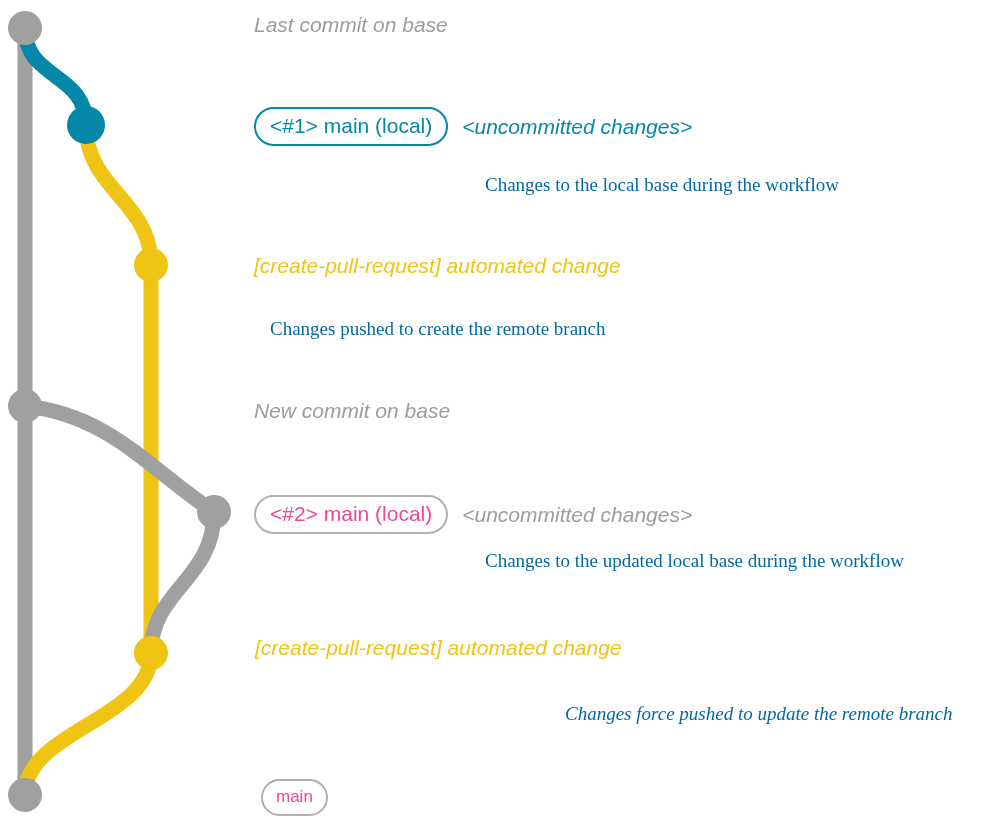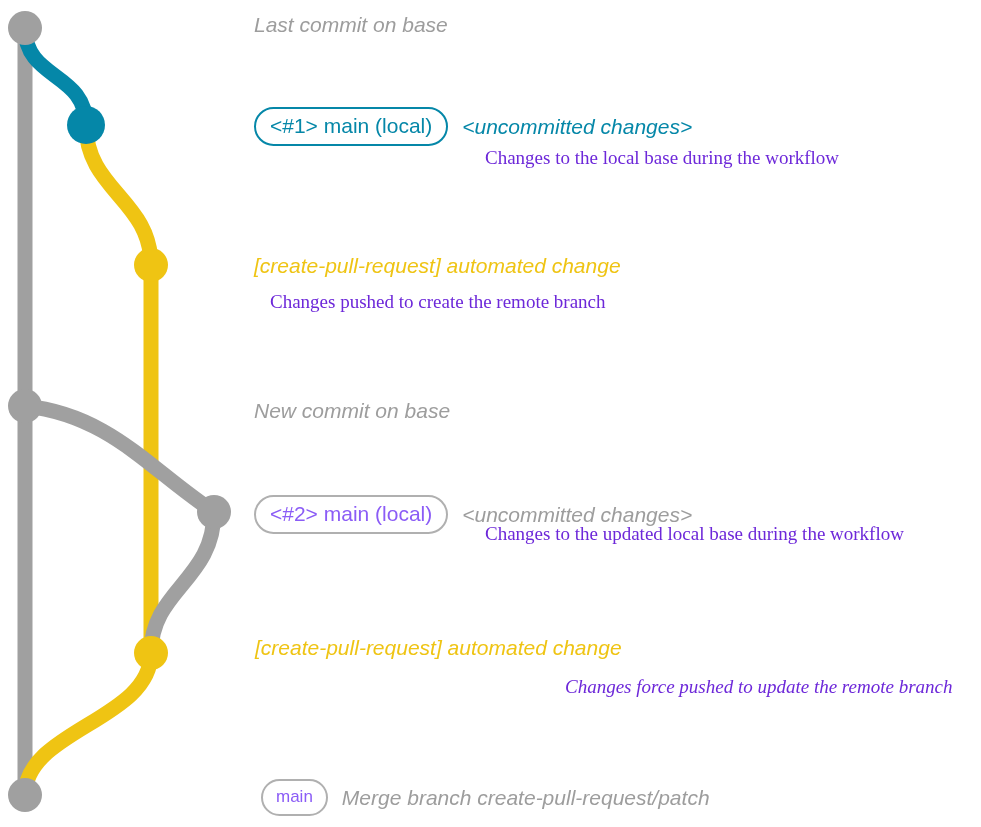--- a/index.html
+++ b/index.html
@@ -38,39 +38,40 @@
     font-style: italic;
   }
   .gray-text   { color: #9d9d9d; }
   .teal-text   { color: #0587a8; }
   .yellow-text { color: #efc413; }
 
   .subtext {
     font-family: "Liberation Serif", serif;
     font-size: 19px;
     line-height: 23px;
-    color: #6d28d9;
+    color: #0369a1;
     font-weight: 400;
+    margin-top: 27px;
   }
 
   
   .pill {
     display: inline-block;
     border-radius: 999px;
     border: 2px solid currentColor;
     padding: 5px 14px 6px 14px;
     font-family: "Liberation Sans", sans-serif;
     font-size: 21px;
     line-height: 24px;
     font-weight: 400;
     vertical-align: middle;
     box-sizing: border-box;
   }
   .pill.teal   { color: #0587a8; border-color: #0587a8; }
-  .pill.gray   { color: #8b5cf6; border-color: #b0b0b0; }
+  .pill.gray   { color: #ec4899; border-color: #b0b0b0; }
   .pill.yellow { color: #efc413; border-color: #efc413; }
 
   .pill-row {
     display: flex;
     align-items: center;
     gap: 14px;
   }
   .pill-row .headline { display: inline-block; }
 
   
@@ -152,14 +153,13 @@
 
 <div class="row pill-row" id="row-automated-2">
   <span class="headline yellow-text">[create-pull-request] automated change</span>
 </div>
 <div class="row subtext" id="row-automated-2-sub">
   <span>Changes force pushed to update the remote branch</span>
 </div>
 
 <div class="row pill-row" id="row-merge">
   <span class="pill gray pill-sm">main</span>
-  <span class="headline gray-text">Merge branch create-pull-request/patch</span>
 </div>
 
 </body></html>

